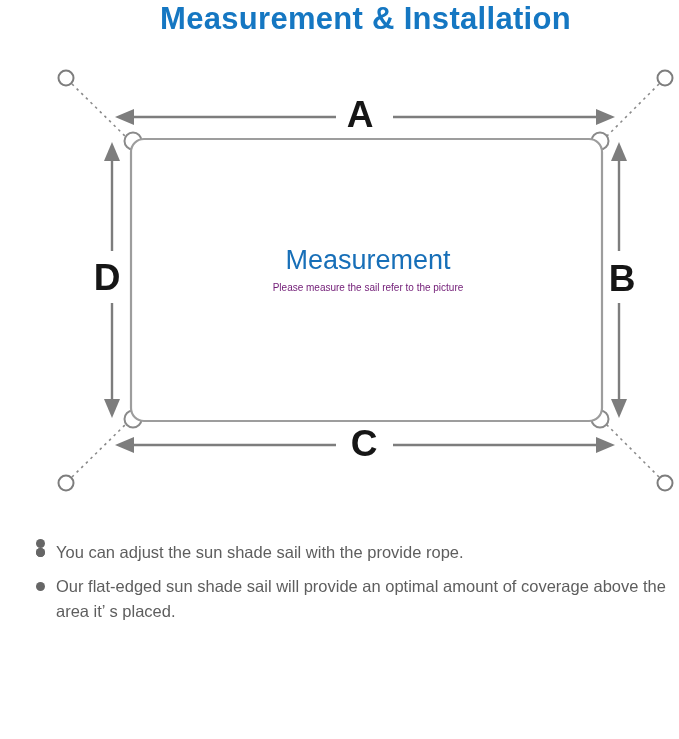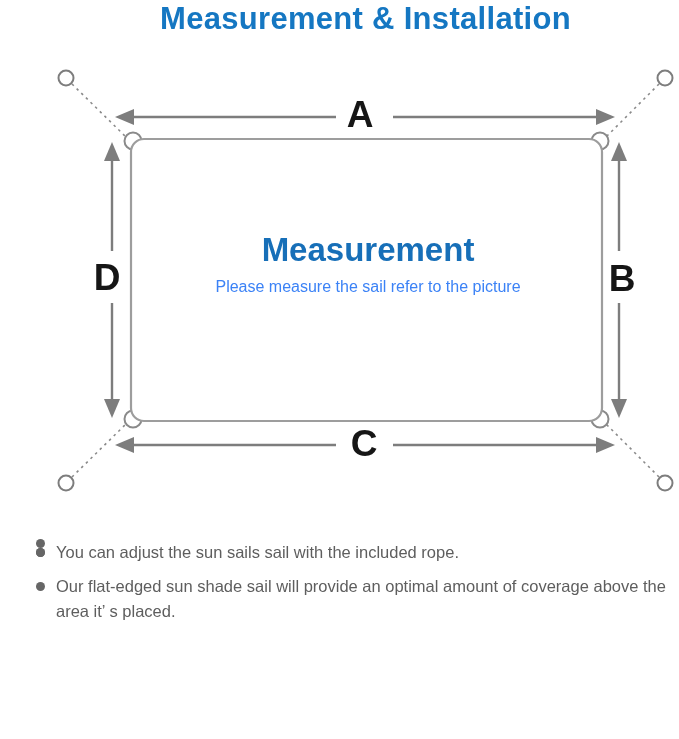--- a/index.html
+++ b/index.html
@@ -35,33 +35,33 @@
     font-weight: 700;
     color: #161616;
     line-height: 1;
   }
   .label-a { left: 334px; top: 59px; }
   .label-b { left: 596px; top: 223px; }
   .label-c { left: 338px; top: 388px; }
   .label-d { left: 81px;  top: 222px; }
   .center-heading {
     position: absolute;
-    left: 342px; top: 195px;
+    left: 342px; top: 205px;
     transform: translate(-50%, -50%);
-    font-size: 33px;
-    font-weight: 700;
+    font-size: 27px;
+    font-weight: 400;
     color: #176fb8;
     white-space: nowrap;
   }
   .center-subtitle {
     position: absolute;
     left: 342px; top: 232px;
     transform: translate(-50%, -50%);
-    font-size: 16px;
-    color: #3b82f6;
+    font-size: 10px;
+    color: #701a75;
     white-space: nowrap;
   }
   .bullets {
     position: absolute;
     top: 531px; left: 10px;
     width: 650px;
     list-style: none;
     color: #5e5e5e;
     font-size: 16.5px;
     line-height: 25px;
@@ -155,21 +155,21 @@
 
   <ul class="bullets">
     <li class="bullet-item">
       <span class="bullet-dot"></span>
     </li>
     <li class="bullet-item">
       <span class="bullet-dot"></span>
     </li>
     <li class="bullet-item">
       <span class="bullet-dot"></span>
-      <span>You can adjust the sun sails sail with the included rope.</span>
+      <span>You can adjust the sun shade sail with the provide rope.</span>
     </li>
     <li class="bullet-item">
       <span class="bullet-dot"></span>
       <span>Our flat-edged sun shade sail will provide an optimal amount of coverage above the area it’ s placed.</span>
     </li>
   </ul>
 
 </div>
 
 </body></html>

